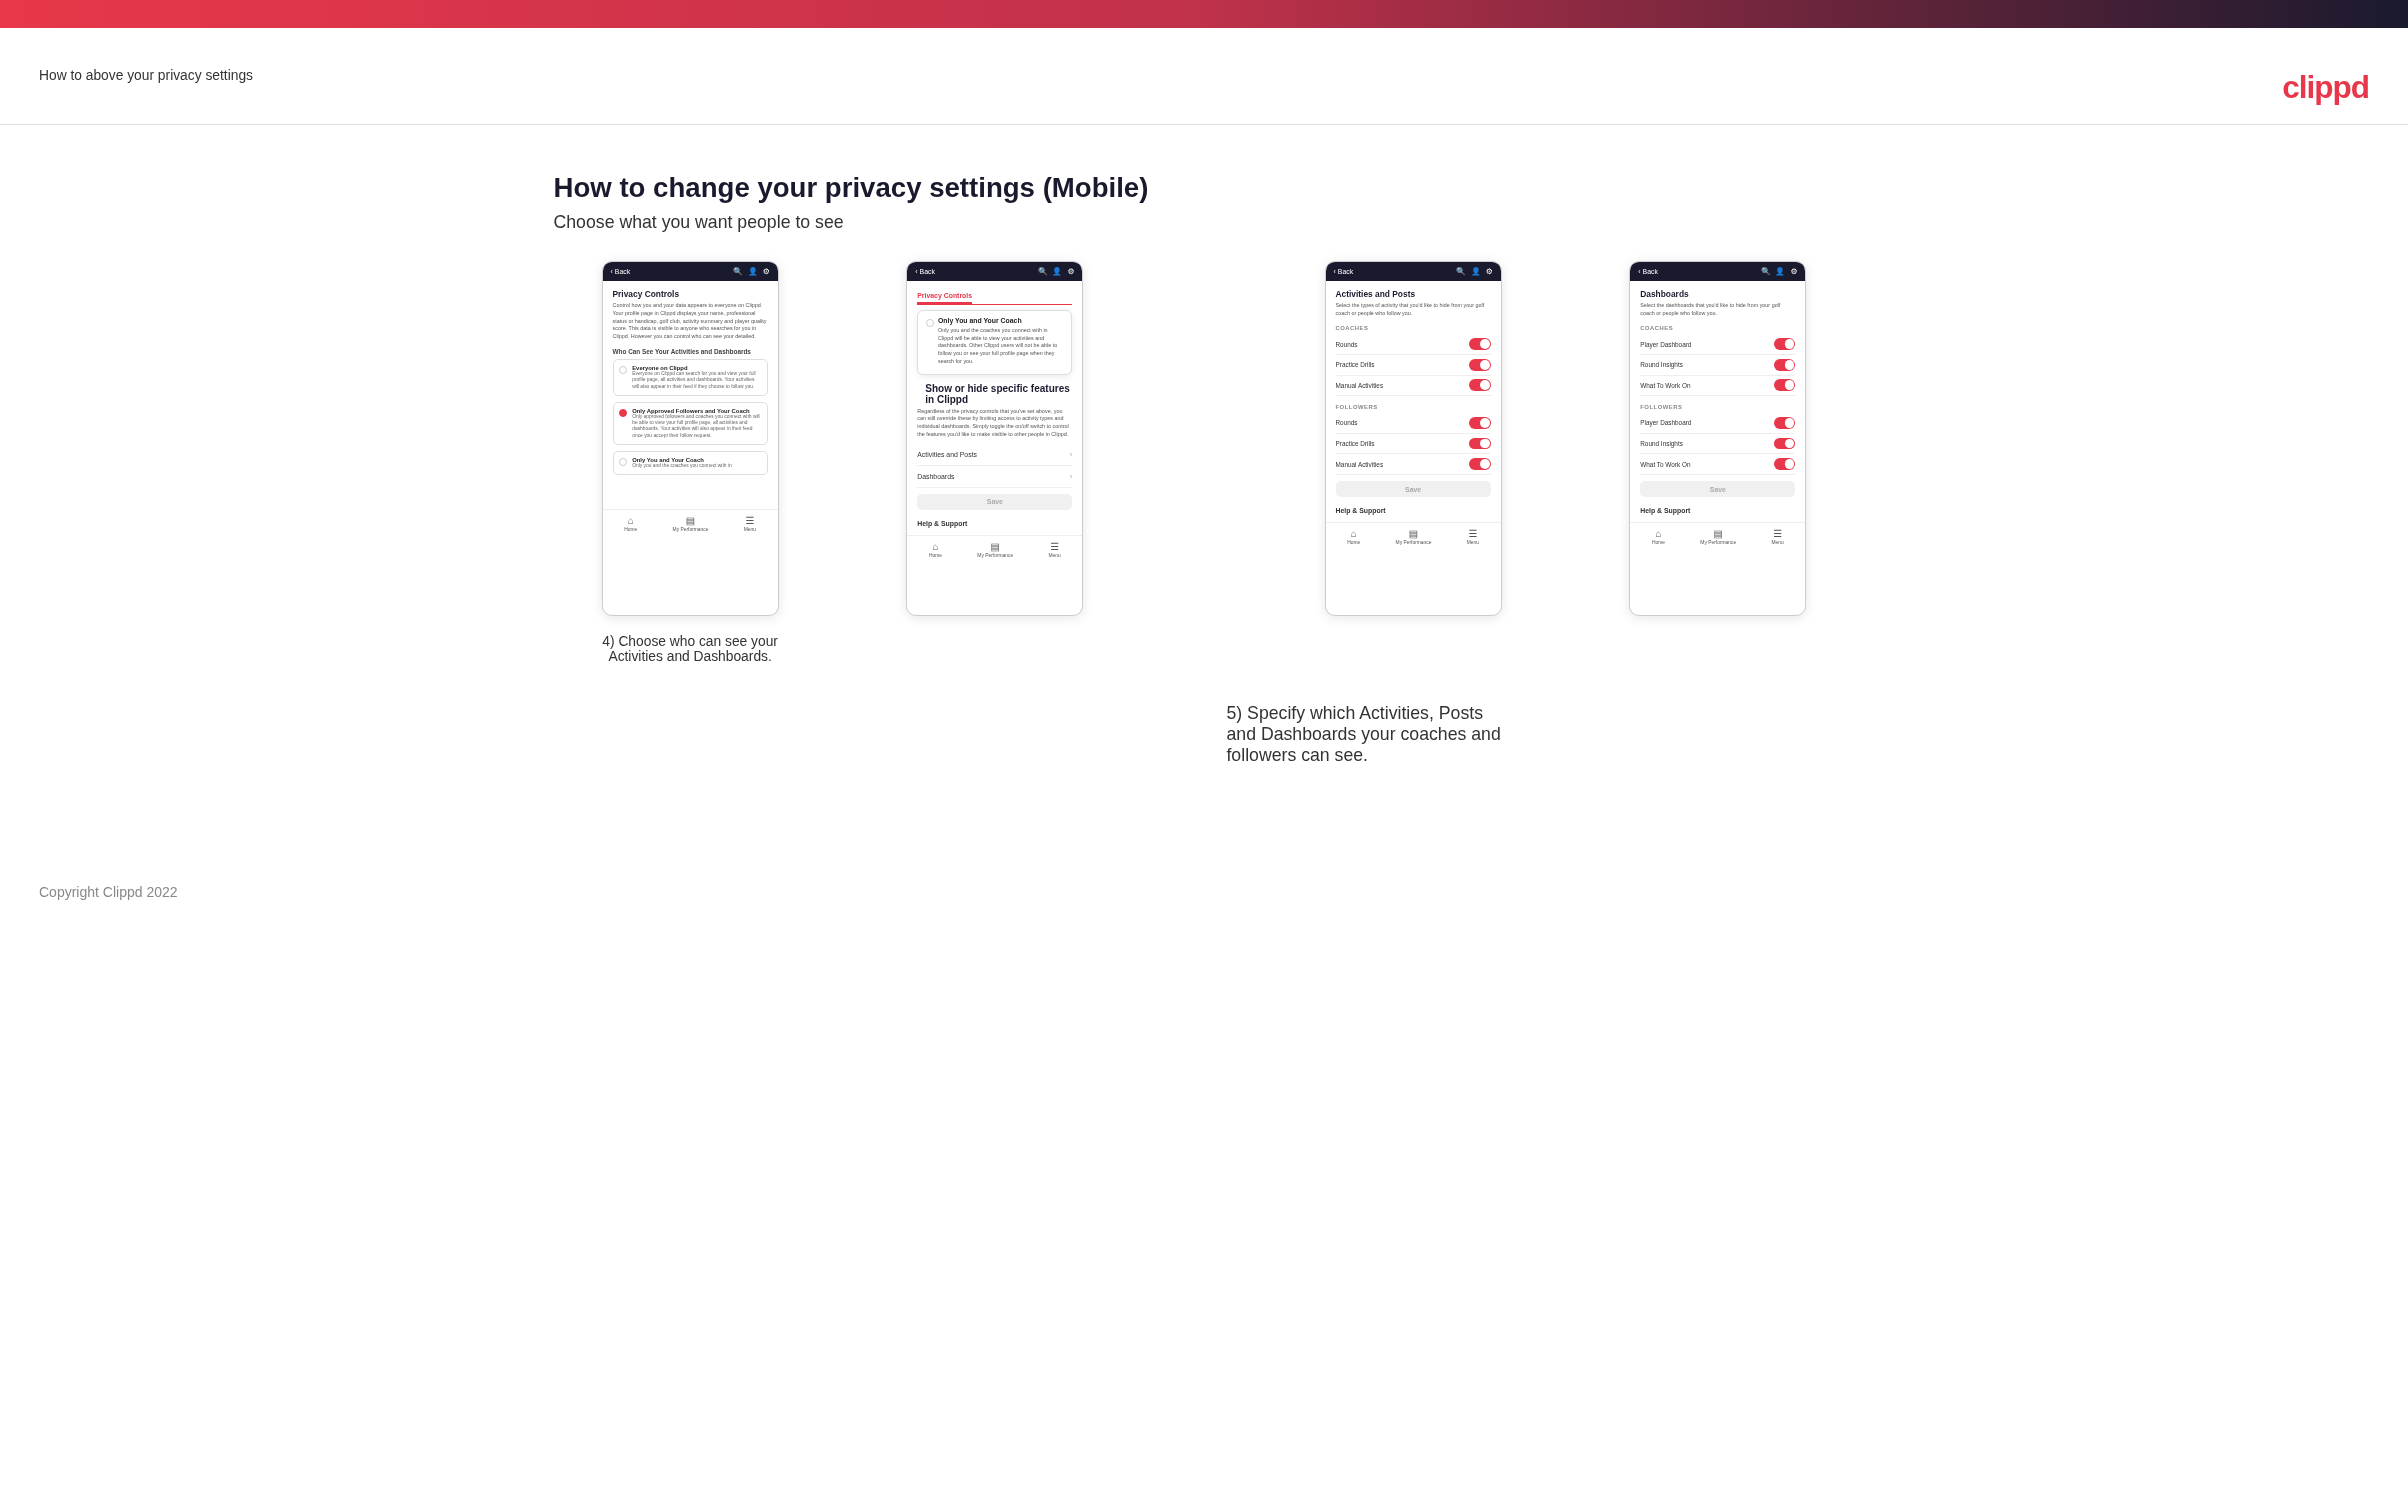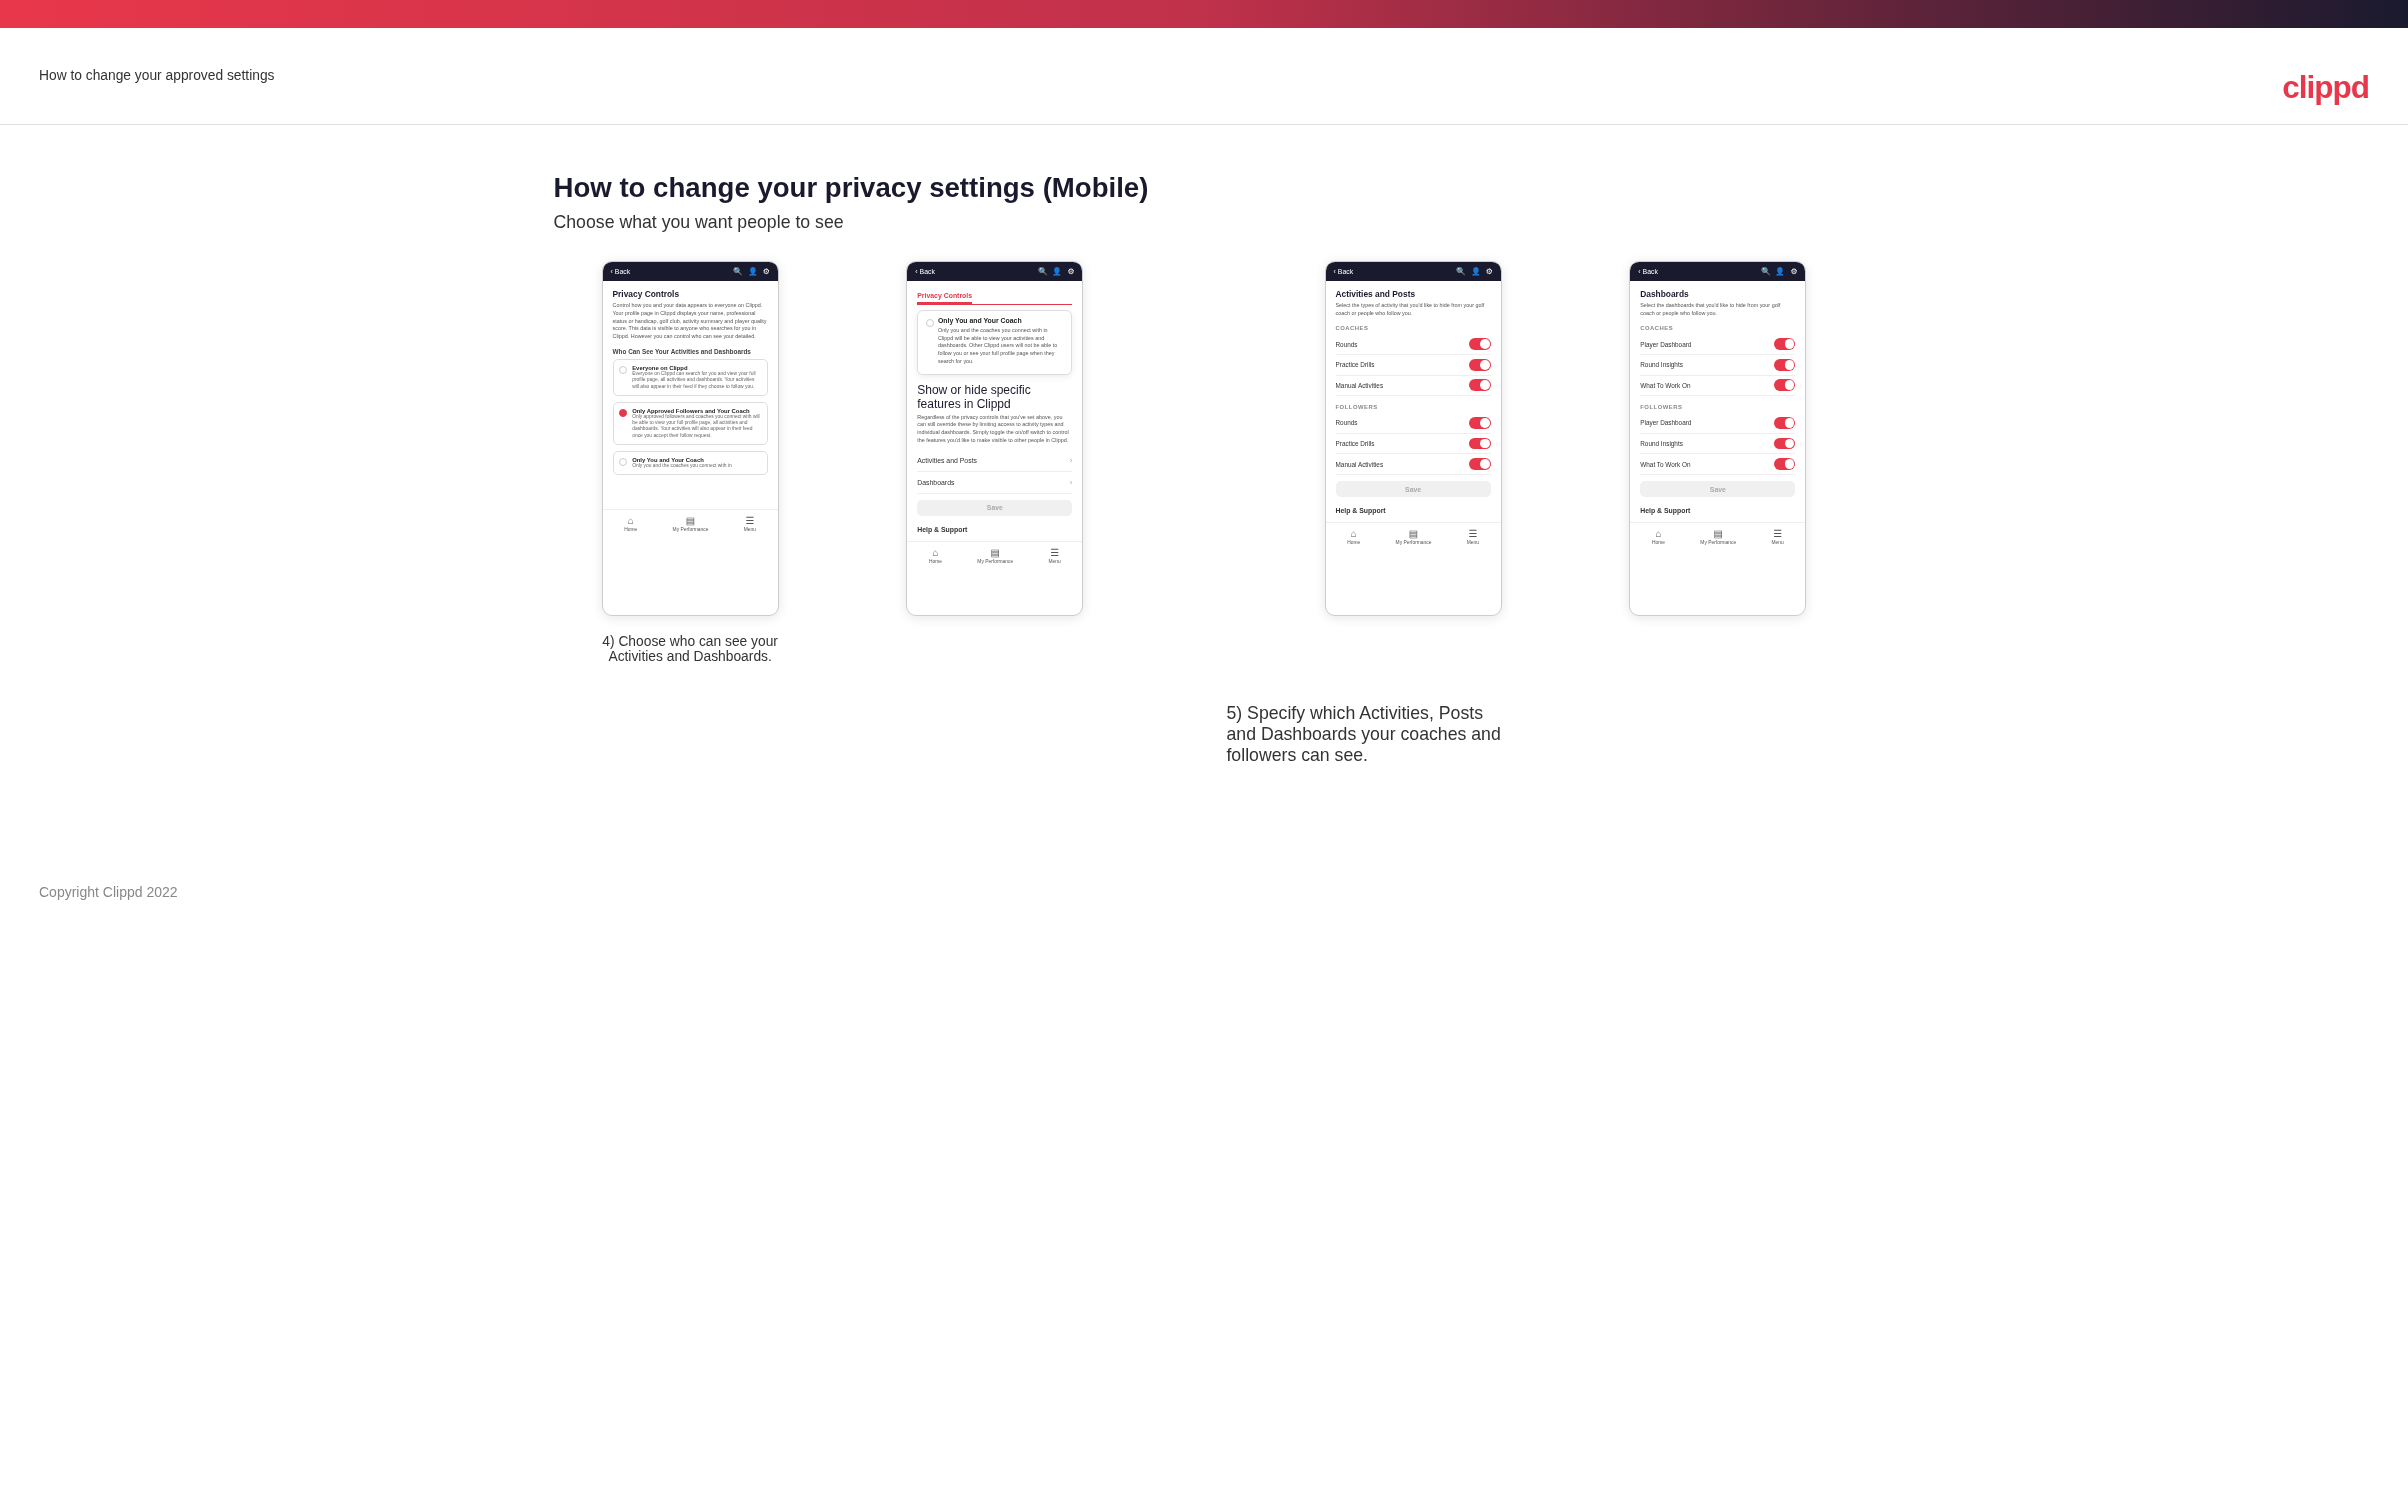--- a/index.html
+++ b/index.html
@@ -300,24 +300,25 @@
       align-items: flex-start;
       gap: 3.9px;
       margin-bottom: 3px;
     }
 
     
     .show-hide-section {
       margin-top: 5.9px;
     }
     .show-hide-title {
-      font-size: 12px;
-      font-weight: 400;
+      font-size: 10px;
+      font-weight: 700;
       color: #1a1a2e;
       margin-bottom: 3px;
+      margin-left: 8px;
     }
     .show-hide-desc {
       font-size: 5.4px;
       color: #555;
       line-height: 1.4;
       margin-bottom: 5.9px;
     }
 
     .copyright {
       font-size: 14px;
@@ -325,21 +326,21 @@
       margin-top: 59px;
       padding: 0 39px;
     }
   </style>
 </head>
 <body>
 
 <div class="top-bar"></div>
 
 <div class="header">
-  <span class="header-title">How to change your approved settings</span>
+  <span class="header-title">How to above your privacy settings</span>
   <span class="logo">clippd</span>
 </div>
 
 <div class="main">
   <h1 class="page-heading">How to change your privacy settings (Mobile)</h1>
   <p class="page-subheading">Choose what you want people to see</p>
 
   <div class="screenshots-row">
 
     <div class="phone-group">

